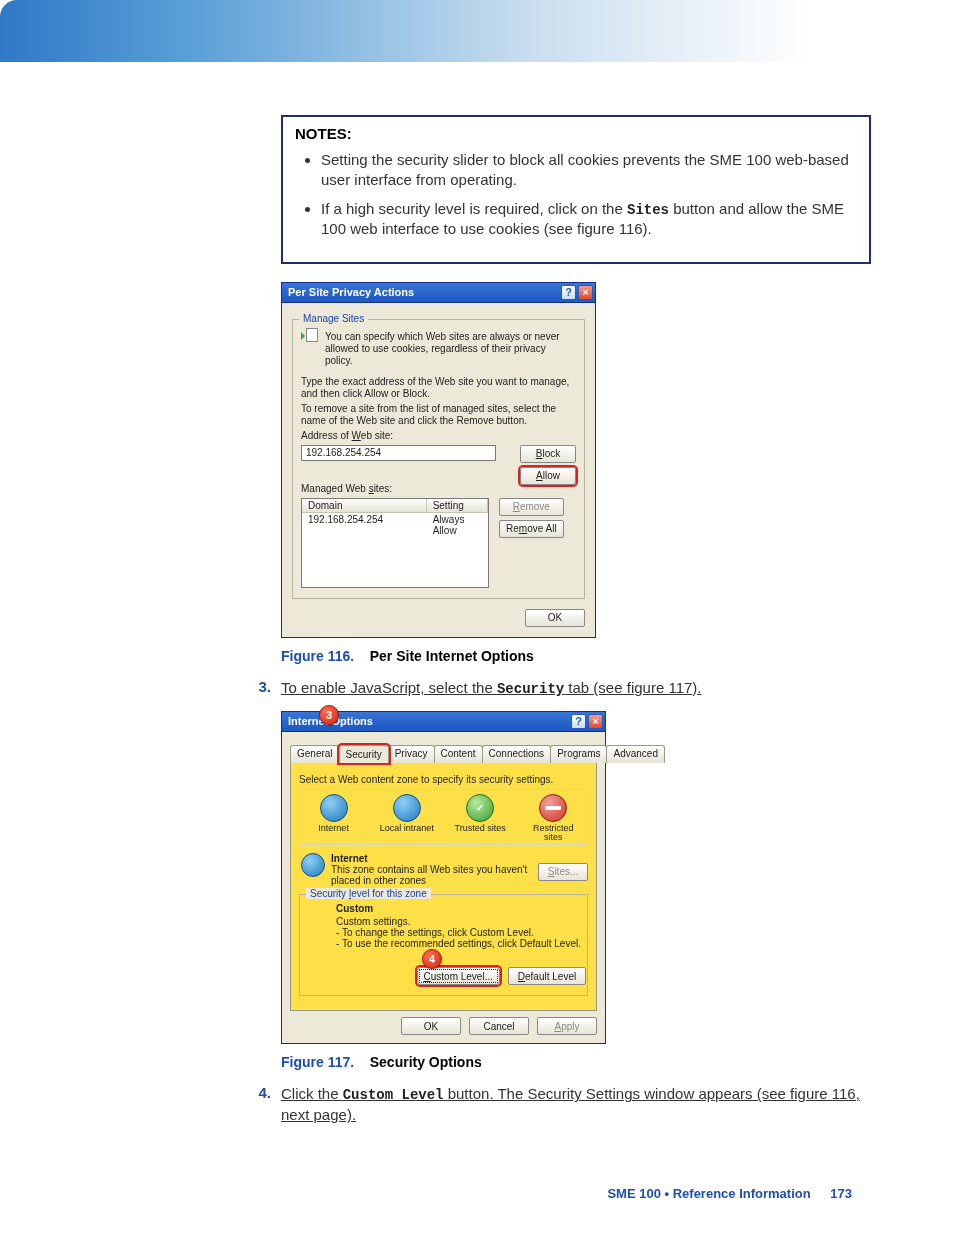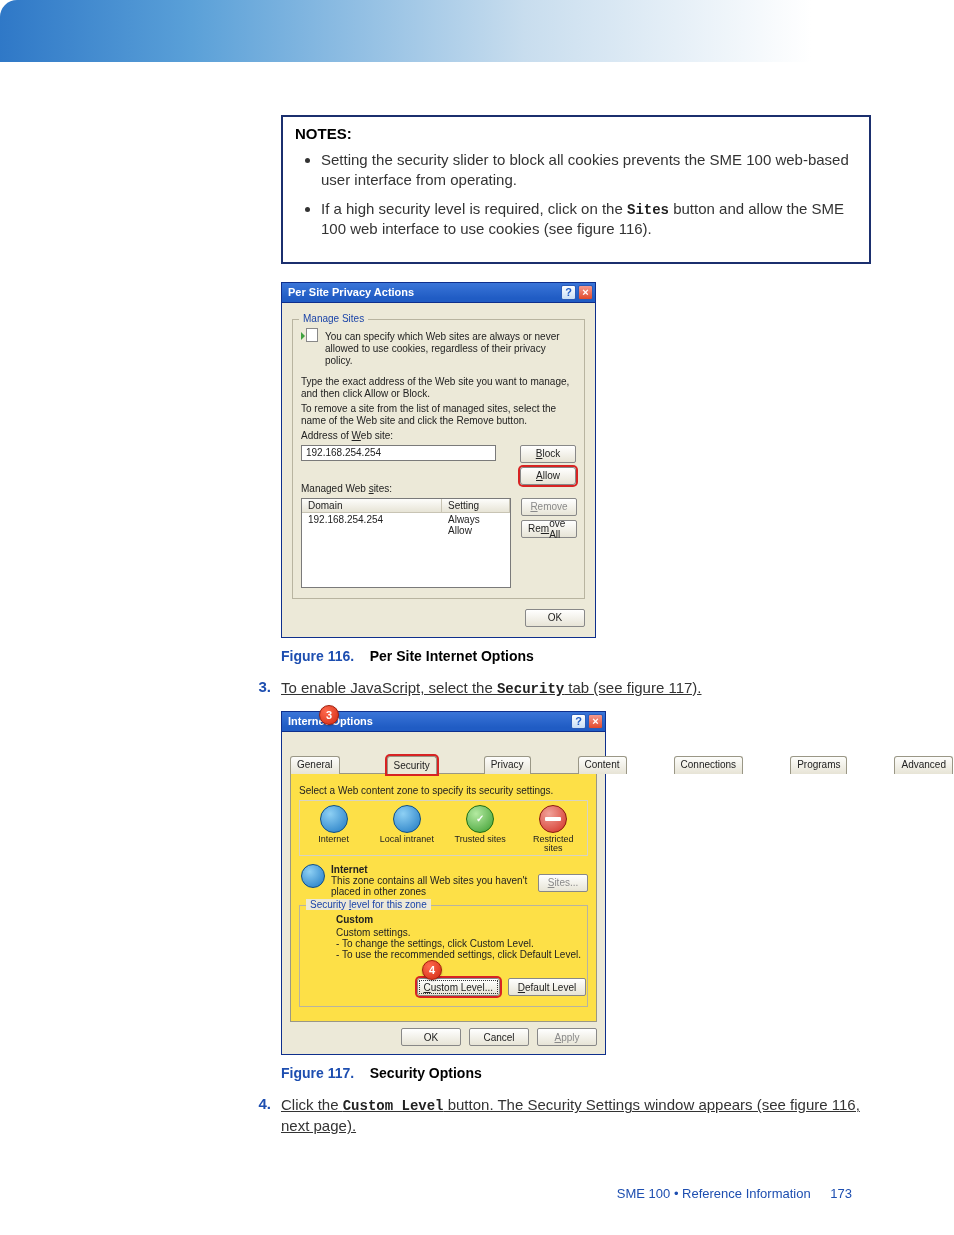--- a/index.html
+++ b/index.html
@@ -178,21 +178,21 @@
   .wbtn.disabled { color: #8a8a8a; }
   .hl-red { box-shadow: 0 0 0 2px #d72323; border-radius: 3px; }
 
   .right-col {
     display: flex;
     flex-direction: column;
     gap: 4px;
     align-items: stretch;
   }
   .list-box {
-    width: 210px;
+    width: 188px;
     height: 90px;
     background: #fff;
     border: 1px solid #7a7a7a;
     box-sizing: border-box;
   }
   .list-hdr {
     display: flex;
     font-size: 10px;
   }
   .list-hdr div {
@@ -253,21 +253,21 @@
     background: radial-gradient(circle at 35% 30%, #ff6a4e, #d22a12);
     border: 1px solid #a11c0a;
     color: #fff;
     font-weight: bold;
     font-size: 11px;
     display: flex; align-items: center; justify-content: center;
     box-shadow: 0 1px 2px rgba(0,0,0,0.3);
   }
 
   
-  .tabs { display: flex; margin-top: 18px; gap: 48px; }
+  .tabs { display: flex; margin-top: 7px; }
   .tab {
     background: linear-gradient(180deg,#fdfdfb,#e7e4d6);
     border: 1px solid #9a9786;
     border-bottom: none;
     padding: 2px 6px 3px 6px;
     font-size: 10px;
     margin-right: -1px;
     border-radius: 3px 3px 0 0;
     position: relative;
   }
@@ -313,21 +313,21 @@
   .dotted-focus { outline: 1px dotted #333; outline-offset: -3px; }
 
   .dlg-footer { display:flex; justify-content:flex-end; gap:8px; margin-top: 6px; }
 
   
   .page-footer {
     position: absolute;
     bottom: 34px;
     right: 102px;
     font-size: 13px;
-    font-weight: normal;
+    font-weight: bold;
     color: #1d4eb0;
   }
   .page-footer .pnum { margin-left: 16px; }
 </style>
 </head>
 <body>
 
 <div class="page">
   <div class="topbar"></div>
 

